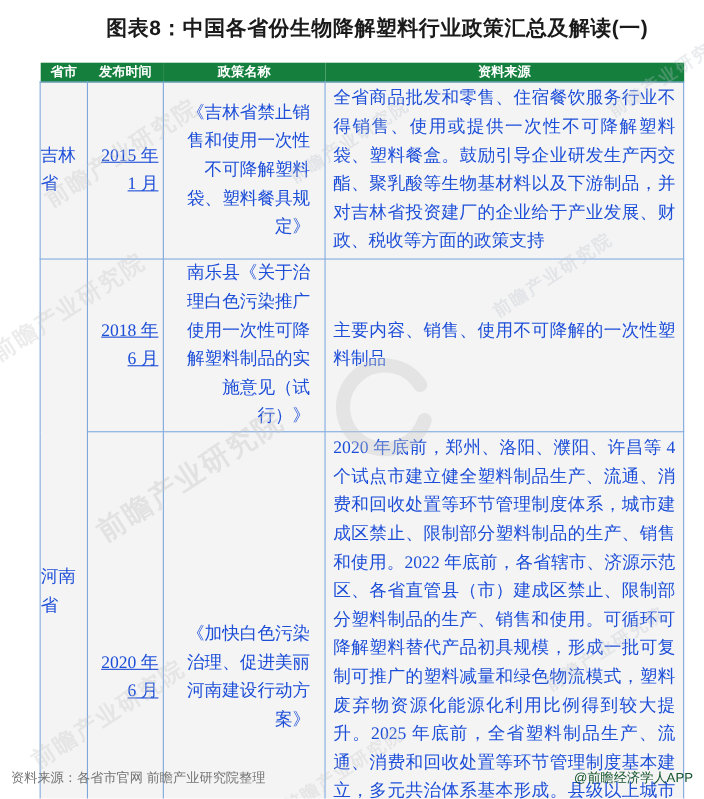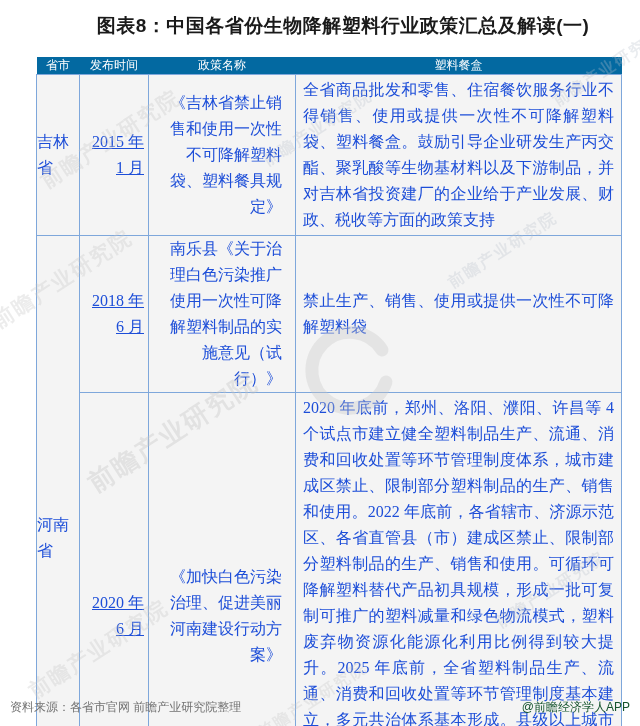--- a/index.html
+++ b/index.html
@@ -9,21 +9,21 @@
   }
   .title{
     position:absolute;top:13px;left:0;width:640px;text-align:center;
     font-size:19px;font-weight:bold;color:#1a1a1a;letter-spacing:.5px;padding-left:23px;
   }
   table.policy-table{
     position:absolute;left:36px;top:57px;width:585px;
     border-collapse:collapse;table-layout:fixed;
   }
   .policy-table th{
-    background:#0369a1;color:#ffffff;font-size:12px;font-weight:normal;
+    background:#15803d;color:#ffffff;font-size:12px;font-weight:bold;
     height:16px;text-align:center;border:none;padding:0;
   }
   .policy-table td{
     border:1px solid #7EA7DB;background:#F4F4F4;
     font-family:"Liberation Serif","DejaVu Serif",serif;
     font-size:16px;color:#1d4ed8;line-height:26px;vertical-align:middle;
     padding:0;overflow:hidden;
   }
   tr.row-1{height:137px;} tr.row-2{height:108px;} tr.row-3{height:347px;}
   td.province-cell{text-align:left;}
@@ -57,35 +57,35 @@
     <col style="width:43px">
       <col style="width:69px">
       <col style="width:147px">
       <col style="width:326px">
   </colgroup>
   <thead>
     <tr>
       <th>省市</th>
       <th>发布时间</th>
       <th>政策名称</th>
-      <th>塑料餐盒</th>
+      <th>资料来源</th>
     </tr>
   </thead>
   <tbody>
     <tr class="row-1">
       <td class="province-cell">吉林省</td>
       <td class="date-cell">2015 年 1 月</td>
       <td class="policy-cell">《吉林省禁止销售和使用一次性不可降解塑料袋、塑料餐具规定》</td>
       <td class="content-cell">全省商品批发和零售、住宿餐饮服务行业不得销售、使用或提供一次性不可降解塑料袋、塑料餐盒。鼓励引导企业研发生产丙交酯、聚乳酸等生物基材料以及下游制品，并对吉林省投资建厂的企业给于产业发展、财政、税收等方面的政策支持</td>
     </tr>
     <tr class="row-2">
       <td class="province-cell" rowspan="2">河南省</td>
       <td class="date-cell">2018 年 6 月</td>
       <td class="policy-cell">南乐县《关于治理白色污染推广使用一次性可降解塑料制品的实施意见（试行）》</td>
-      <td class="content-cell">禁止生产、销售、使用或提供一次性不可降解塑料袋</td>
+      <td class="content-cell">主要内容、销售、使用不可降解的一次性塑料制品</td>
     </tr>
     <tr class="row-3">
       <td class="date-cell">2020 年 6 月</td>
       <td class="policy-cell">《加快白色污染治理、促进美丽河南建设行动方案》</td>
       <td class="content-cell">2020 年底前，郑州、洛阳、濮阳、许昌等 4 个试点市建立健全塑料制品生产、流通、消费和回收处置等环节管理制度体系，城市建成区禁止、限制部分塑料制品的生产、销售和使用。2022 年底前，各省辖市、济源示范区、各省直管县（市）建成区禁止、限制部分塑料制品的生产、销售和使用。可循环可降解塑料替代产品初具规模，形成一批可复制可推广的塑料减量和绿色物流模式，塑料废弃物资源化能源化利用比例得到较大提升。2025 年底前，全省塑料制品生产、流通、消费和回收处置等环节管理制度基本建立，多元共治体系基本形成。县级以上城市建成区禁止、限制部分塑料制品的生产、销售和使用，一次性塑料制品使用量大幅减少，可循环可降解的替代产品得到广泛应用，塑料污染得到有效控制</td>
     </tr>
   </tbody>
 </table>
 
 <div class="wm-layer">

